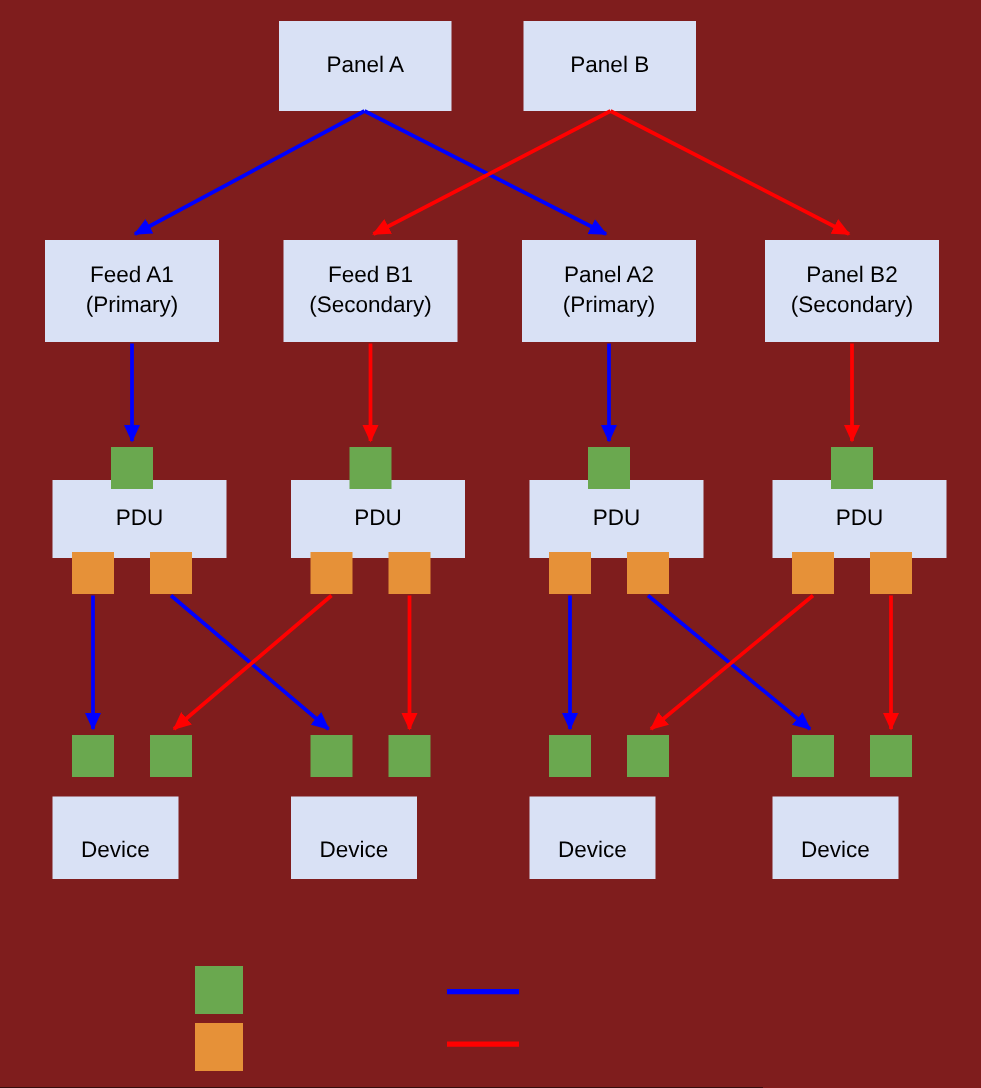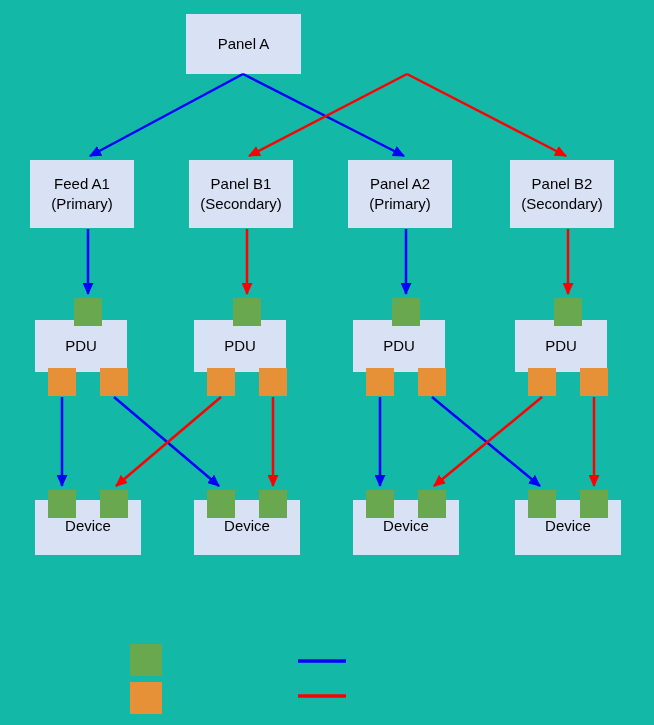--- a/index.html
+++ b/index.html
@@ -3,40 +3,40 @@
 <meta charset="utf-8">
 <style>
   * { margin: 0; padding: 0; box-sizing: border-box; }
   html, body { background: #000; }
   body { font-family: "Liberation Sans", sans-serif; }
 
   .stage {
     position: relative;
     width: 654px;
     height: 725px;
-    background: #14b8a6;
+    background: #7f1d1d;
     overflow: hidden;
   }
 
   .box {
     position: absolute;
     background: #d9e1f5;
     color: #000;
     display: flex;
     flex-direction: column;
     align-items: center;
     justify-content: center;
     text-align: center;
     font-size: 15px;
     line-height: 1.35;
   }
   .panel  { width: 115px; height: 60px; top: 14px; }
-  .feed   { width: 104px; height: 68px; top: 160px; }
-  .pdu    { width: 92px; height: 52px; top: 320px; }
-  .device { width: 106px; height: 55px; top: 500px; justify-content: flex-end; padding-bottom: 19px; }
+  .feed   { width: 116px; height: 68px; top: 160px; }
+  .pdu    { width: 116px; height: 52px; top: 320px; }
+  .device { width: 84px; height: 55px; top: 531px; justify-content: flex-end; padding-bottom: 9px; }
 
   .port {
     position: absolute;
     width: 28px;
     height: 28px;
   }
   .port.green  { background: #6aa84f; }
   .port.orange { background: #e69138; }
   .port.in-top  { top: 298px; }
   .port.out-bot { top: 368px; }
@@ -59,27 +59,30 @@
   }
 </style>
 </head>
 <body>
 
 <div class="stage">
 
   <div class="box panel" style="left:186px">
     <span>Panel A</span>
   </div>
+  <div class="box panel" style="left:349px">
+    <span>Panel B</span>
+  </div>
 
   <div class="box feed" style="left:30px">
     <span>Feed A1</span>
     <span>(Primary)</span>
   </div>
   <div class="box feed" style="left:189px">
-    <span>Panel B1</span>
+    <span>Feed B1</span>
     <span>(Secondary)</span>
   </div>
   <div class="box feed" style="left:348px">
     <span>Panel A2</span>
     <span>(Primary)</span>
   </div>
   <div class="box feed" style="left:510px">
     <span>Panel B2</span>
     <span>(Secondary)</span>
   </div>

